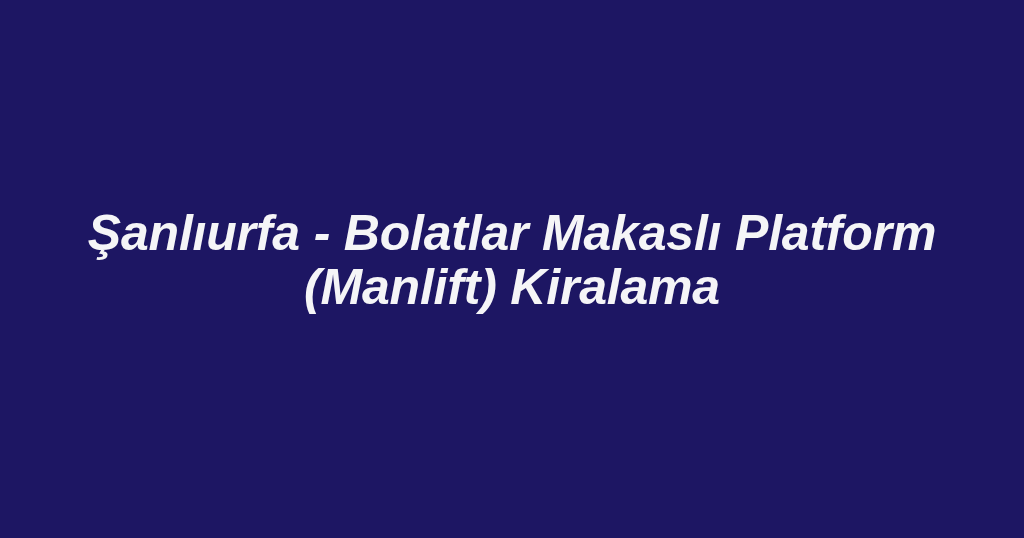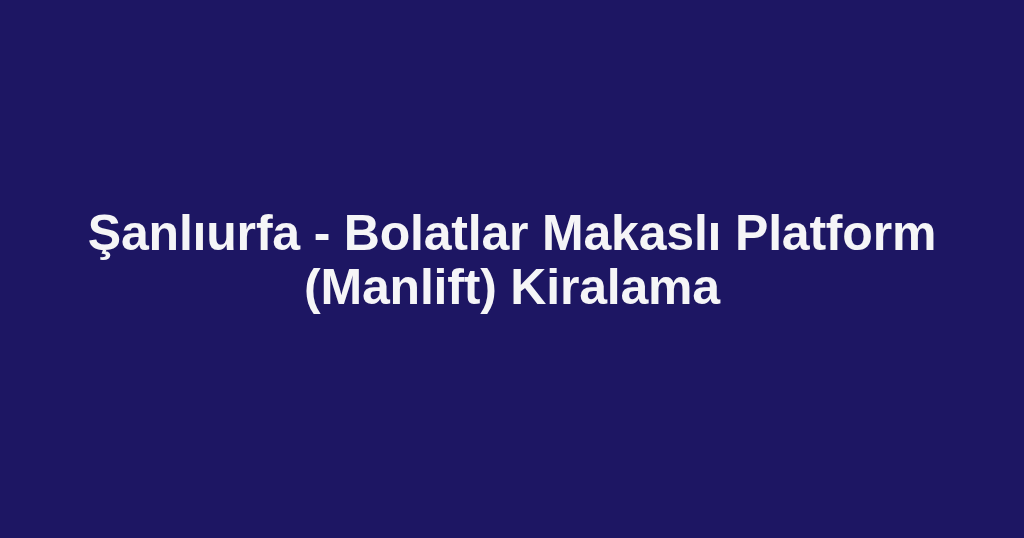--- a/index.html
+++ b/index.html
@@ -26,20 +26,21 @@
     display: flex;
     align-items: center;
     justify-content: center;
   }
 
   
   .banner-title-block {
     width: 850px;
     margin-top: -18px;
     text-align: center;
+    font-style: italic;
   }
 
   .banner-title {
     margin: 0;
     font-size: 50px;
     line-height: 54px;
     font-weight: 700;
     letter-spacing: -0.2px;
     color: #f5f5f7;
     word-wrap: break-word;

